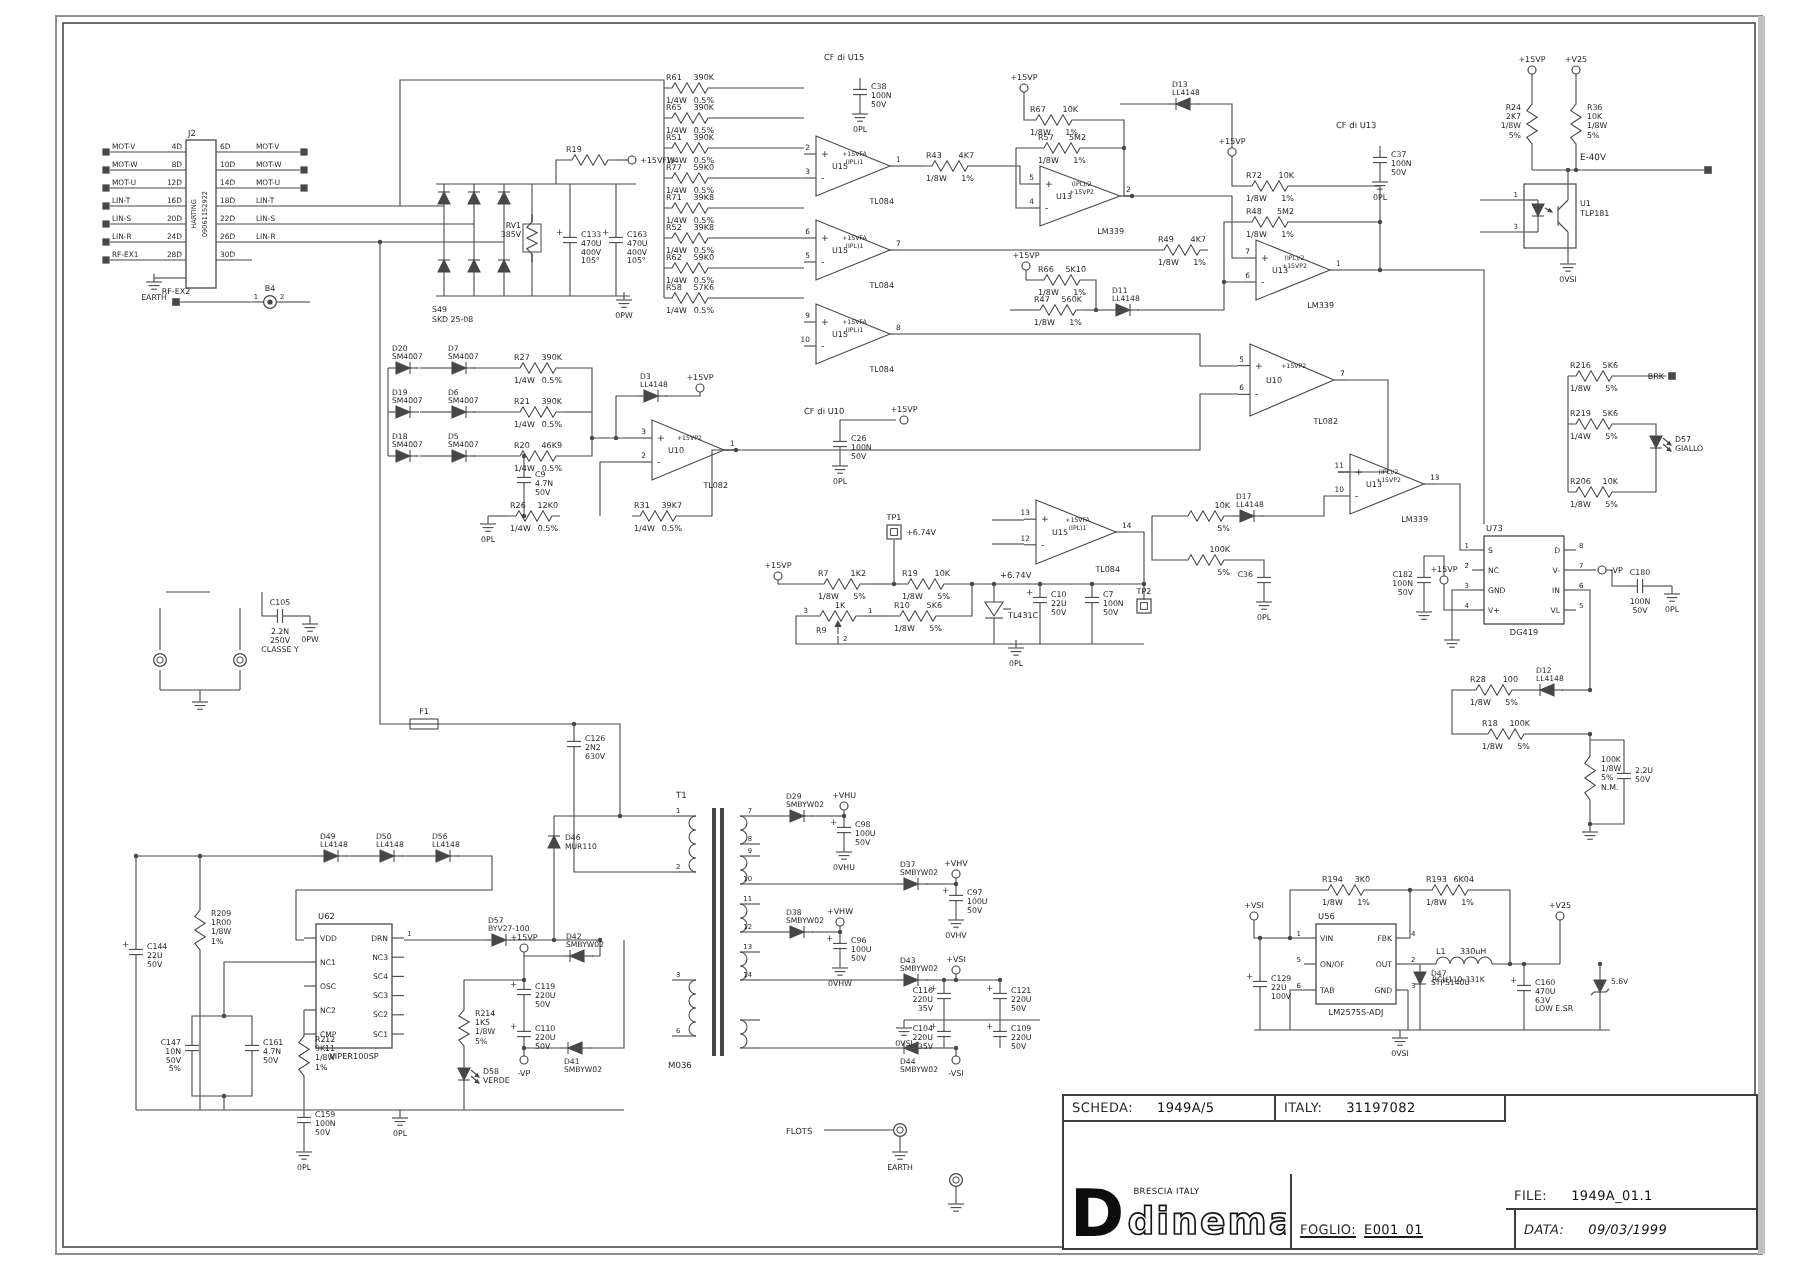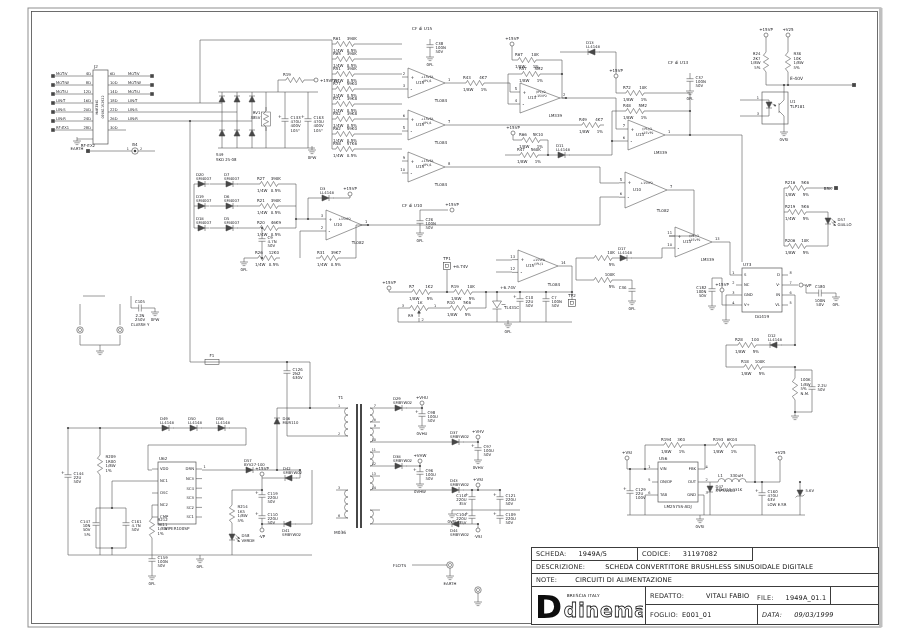--- a/index.html
+++ b/index.html
@@ -2287,48 +2287,36 @@
         <circle cx="120" cy="330" r="1.6" fill="none" stroke="#474747" stroke-width="0.5"></circle>
       </g>
     </svg>
 
   <div id="tb">
     <div class="cell bR bB" style="left:0;top:0;width:106px;height:13px;">
       <span class="lbl">SCHEDA:</span>
       <span class="val">1949A/5</span>
     </div>
     <div class="cell bR bB" style="left:106px;top:0;width:115px;height:13px;">
-      <span class="lbl">CODICE:</span>
+      <span class="lbl">ITALY:</span>
       <span class="val">31197082</span>
     </div>
     <div class="cell bB" style="left:221px;top:0;width:125px;height:13px;margin-top:44px;">
       <span class="lbl">FILE:</span>
       <span class="val">1949A_01.1</span>
-    </div>
-    <div class="cell bB" style="left:0;top:13px;width:346px;height:13px;">
-      <span class="lbl">DESCRIZIONE:</span>
-      <span class="val" style="margin-left:20px">SCHEDA CONVERTITORE BRUSHLESS SINUSOIDALE DIGITALE</span>
-    </div>
-    <div class="cell bB" style="left:0;top:26px;width:346px;height:13px;">
-      <span class="lbl">NOTE:</span>
-      <span class="val" style="margin-left:18px">CIRCUITI DI ALIMENTAZIONE</span>
     </div>
     <div class="cell bR" style="left:0;top:39px;width:114px;height:37px;padding:0 2px;">
       <svg width="110" height="36" viewBox="0 0 110 36">
         <text x="1" y="30" font-size="33" font-weight="900" fill="#0d0d0d">D</text>
         <text x="30" y="29" font-size="19" font-weight="bold" fill="none" stroke="#151515" stroke-width="0.85" letter-spacing="1">dinema</text>
         <text x="33" y="9" font-size="4.3" fill="#151515">BRESCIA ITALY</text>
       </svg>
     </div>
-    <div class="cell bR bB" style="left:114px;top:39px;width:185px;height:18px;">
-      <span class="lbl">REDATTO:</span>
-      <span class="val" style="margin-left:22px">VITALI FABIO</span>
-    </div>
     <div class="cell bB" style="left:299px;top:39px;width: 47px;height:18px;"></div>
-    <div class="cell bR" style="left:114px;top:57px;width:112px;height:19px;">
+    <div class="cell bR" style="left:114px;top:57px;width:112px;height:19px;text-decoration:underline;">
       <span class="lbl">FOGLIO:</span>
       <span class="val" style="margin-left:4px">E001_01</span>
     </div>
     <div class="cell" style="left:226px;top:57px;width:120px;height:19px;font-style:italic;">
       <span class="lbl">DATA:</span>
       <span class="val" style="margin-left:12px">09/03/1999</span>
     </div>
   </div>
 </div>
 

